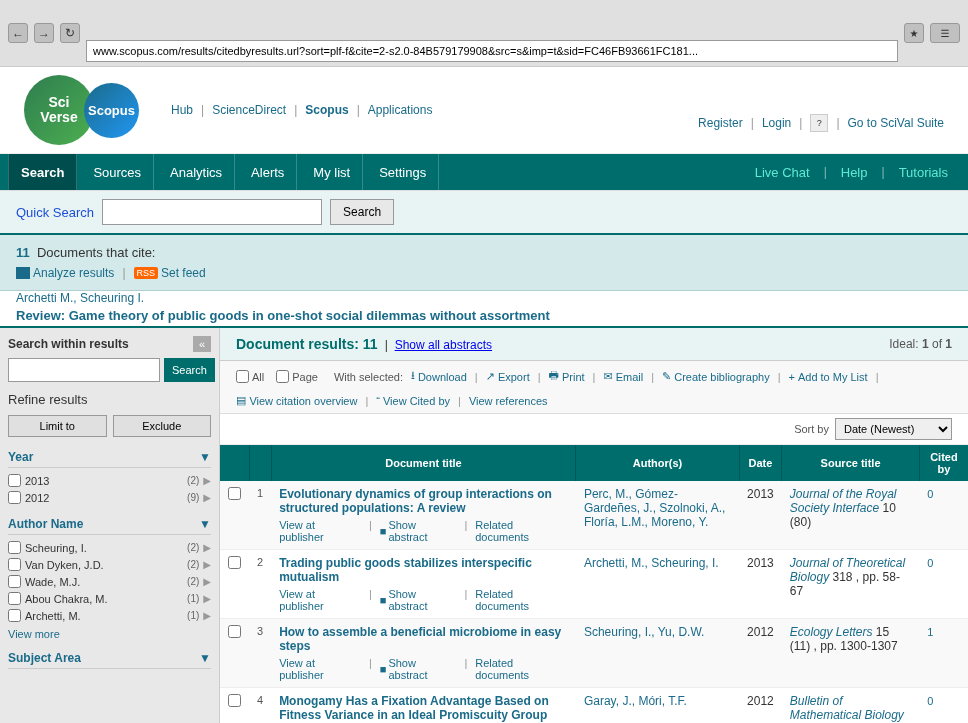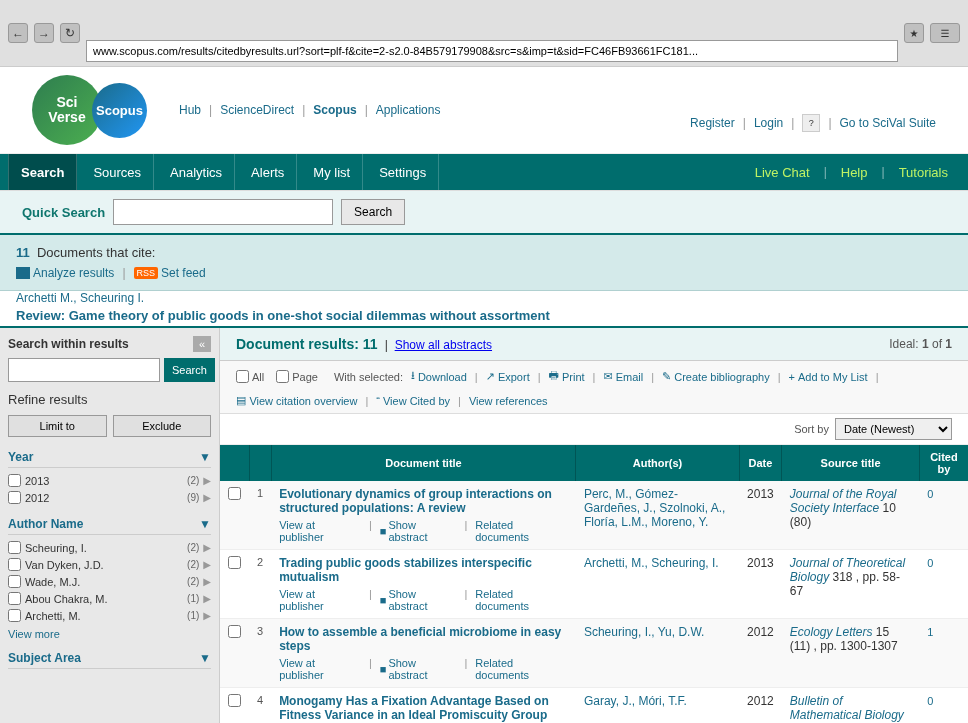--- a/index.html
+++ b/index.html
@@ -34,21 +34,21 @@
 
     
     .site-header {
       background: white;
       border-bottom: 1px solid #ddd;
       padding: 0;
     }
     .top-nav {
       display: flex;
       align-items: center;
-      padding: 8px 32px;
+      padding: 8px 24px;
       gap: 16px;
       border-bottom: 1px solid #eee;
     }
     .logo-area {
       display: flex;
       align-items: center;
       gap: 0;
     }
     .logo-sciverse {
       background: linear-gradient(135deg, #2e7d4f, #4caf50);
@@ -122,44 +122,43 @@
       background: #004d4d;
       font-weight: bold;
     }
     .main-nav-separator { color: rgba(255,255,255,0.5); padding: 0 2px; }
     .main-nav-right {
       display: flex;
       align-items: center;
       gap: 0;
     }
     .main-nav-right-item {
-      color: #bef264;
+      color: #5eead4;
       font-size: 13px;
       padding: 4px 12px;
       height: 36px;
       display: flex;
       align-items: center;
       text-decoration: none;
       cursor: pointer;
     }
 
     
     .search-bar-area {
       background: #e8f4f4;
       padding: 8px 16px;
       display: flex;
       align-items: center;
       gap: 8px;
       border-bottom: 2px solid #006d6d;
     }
     .quick-search-label {
       font-size: 13px;
-      font-weight: bold;
-      color: #0f766e;
-      margin-left: 6px;
+      font-weight: normal;
+      color: #1d4ed8;
     }
     .search-input {
       width: 220px;
       height: 26px;
       border: 1px solid #999;
       padding: 2px 6px;
       font-size: 12px;
     }
     .search-button {
       background: #e8e8e8;

